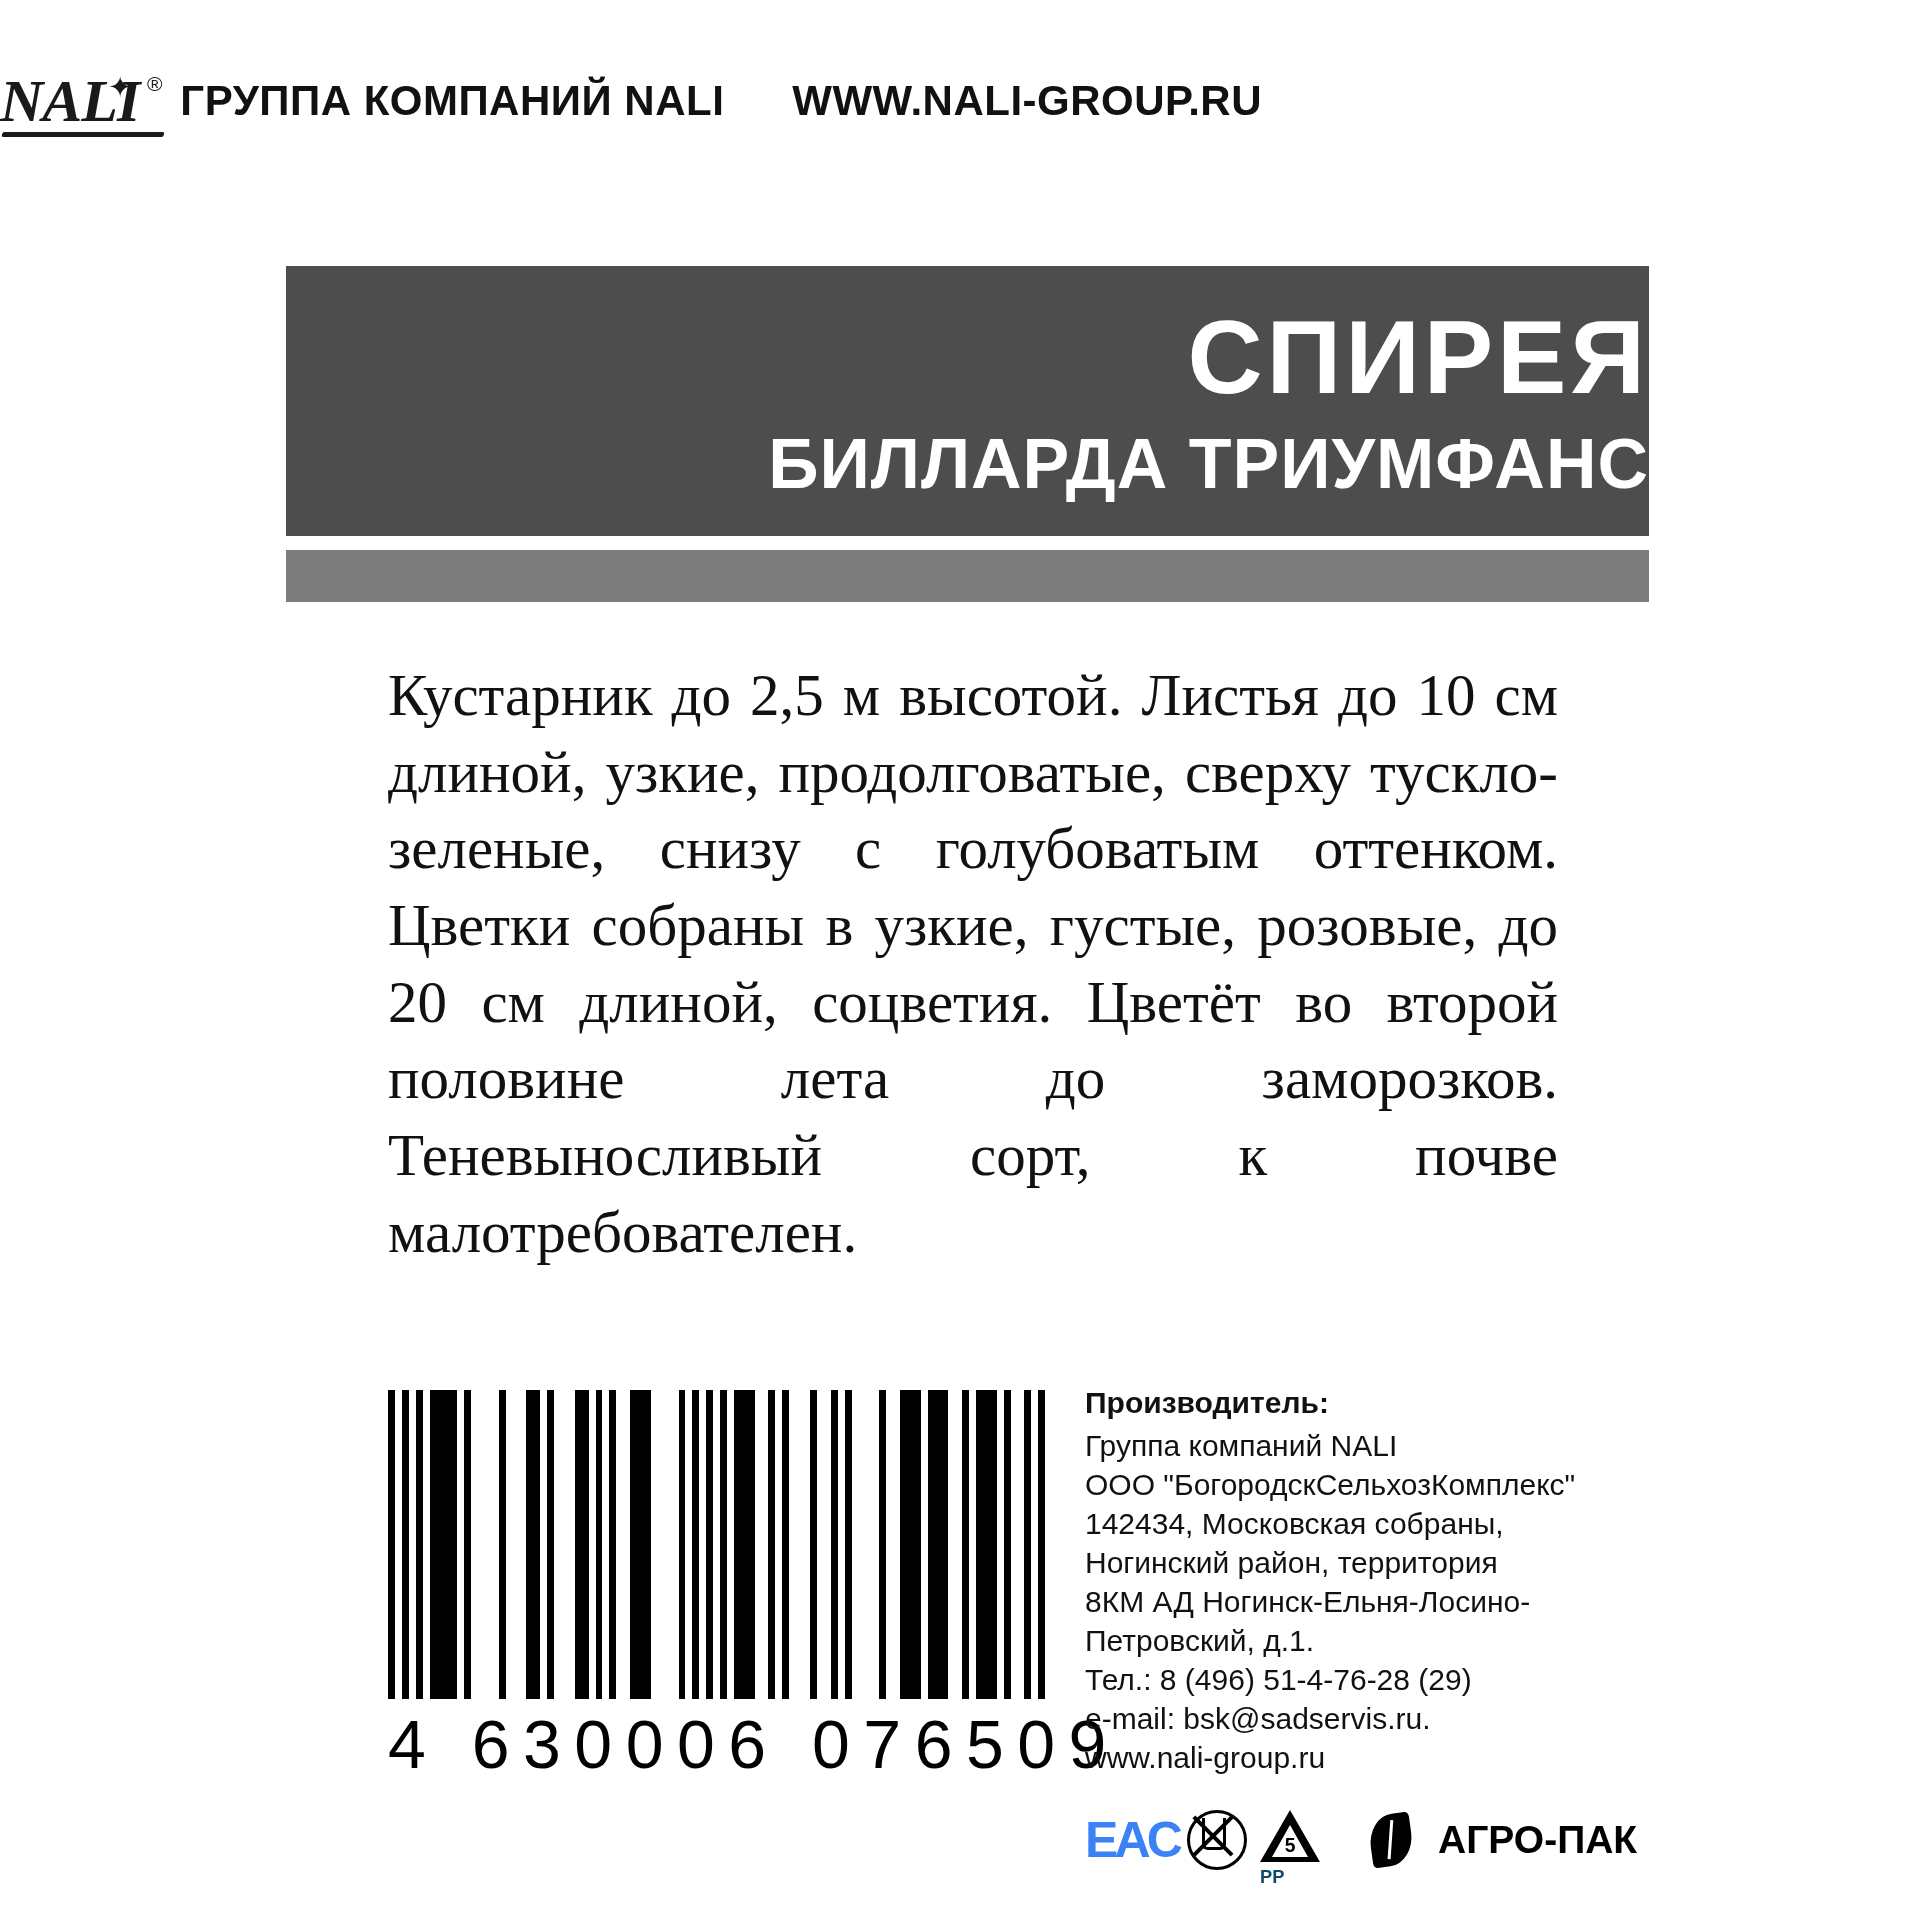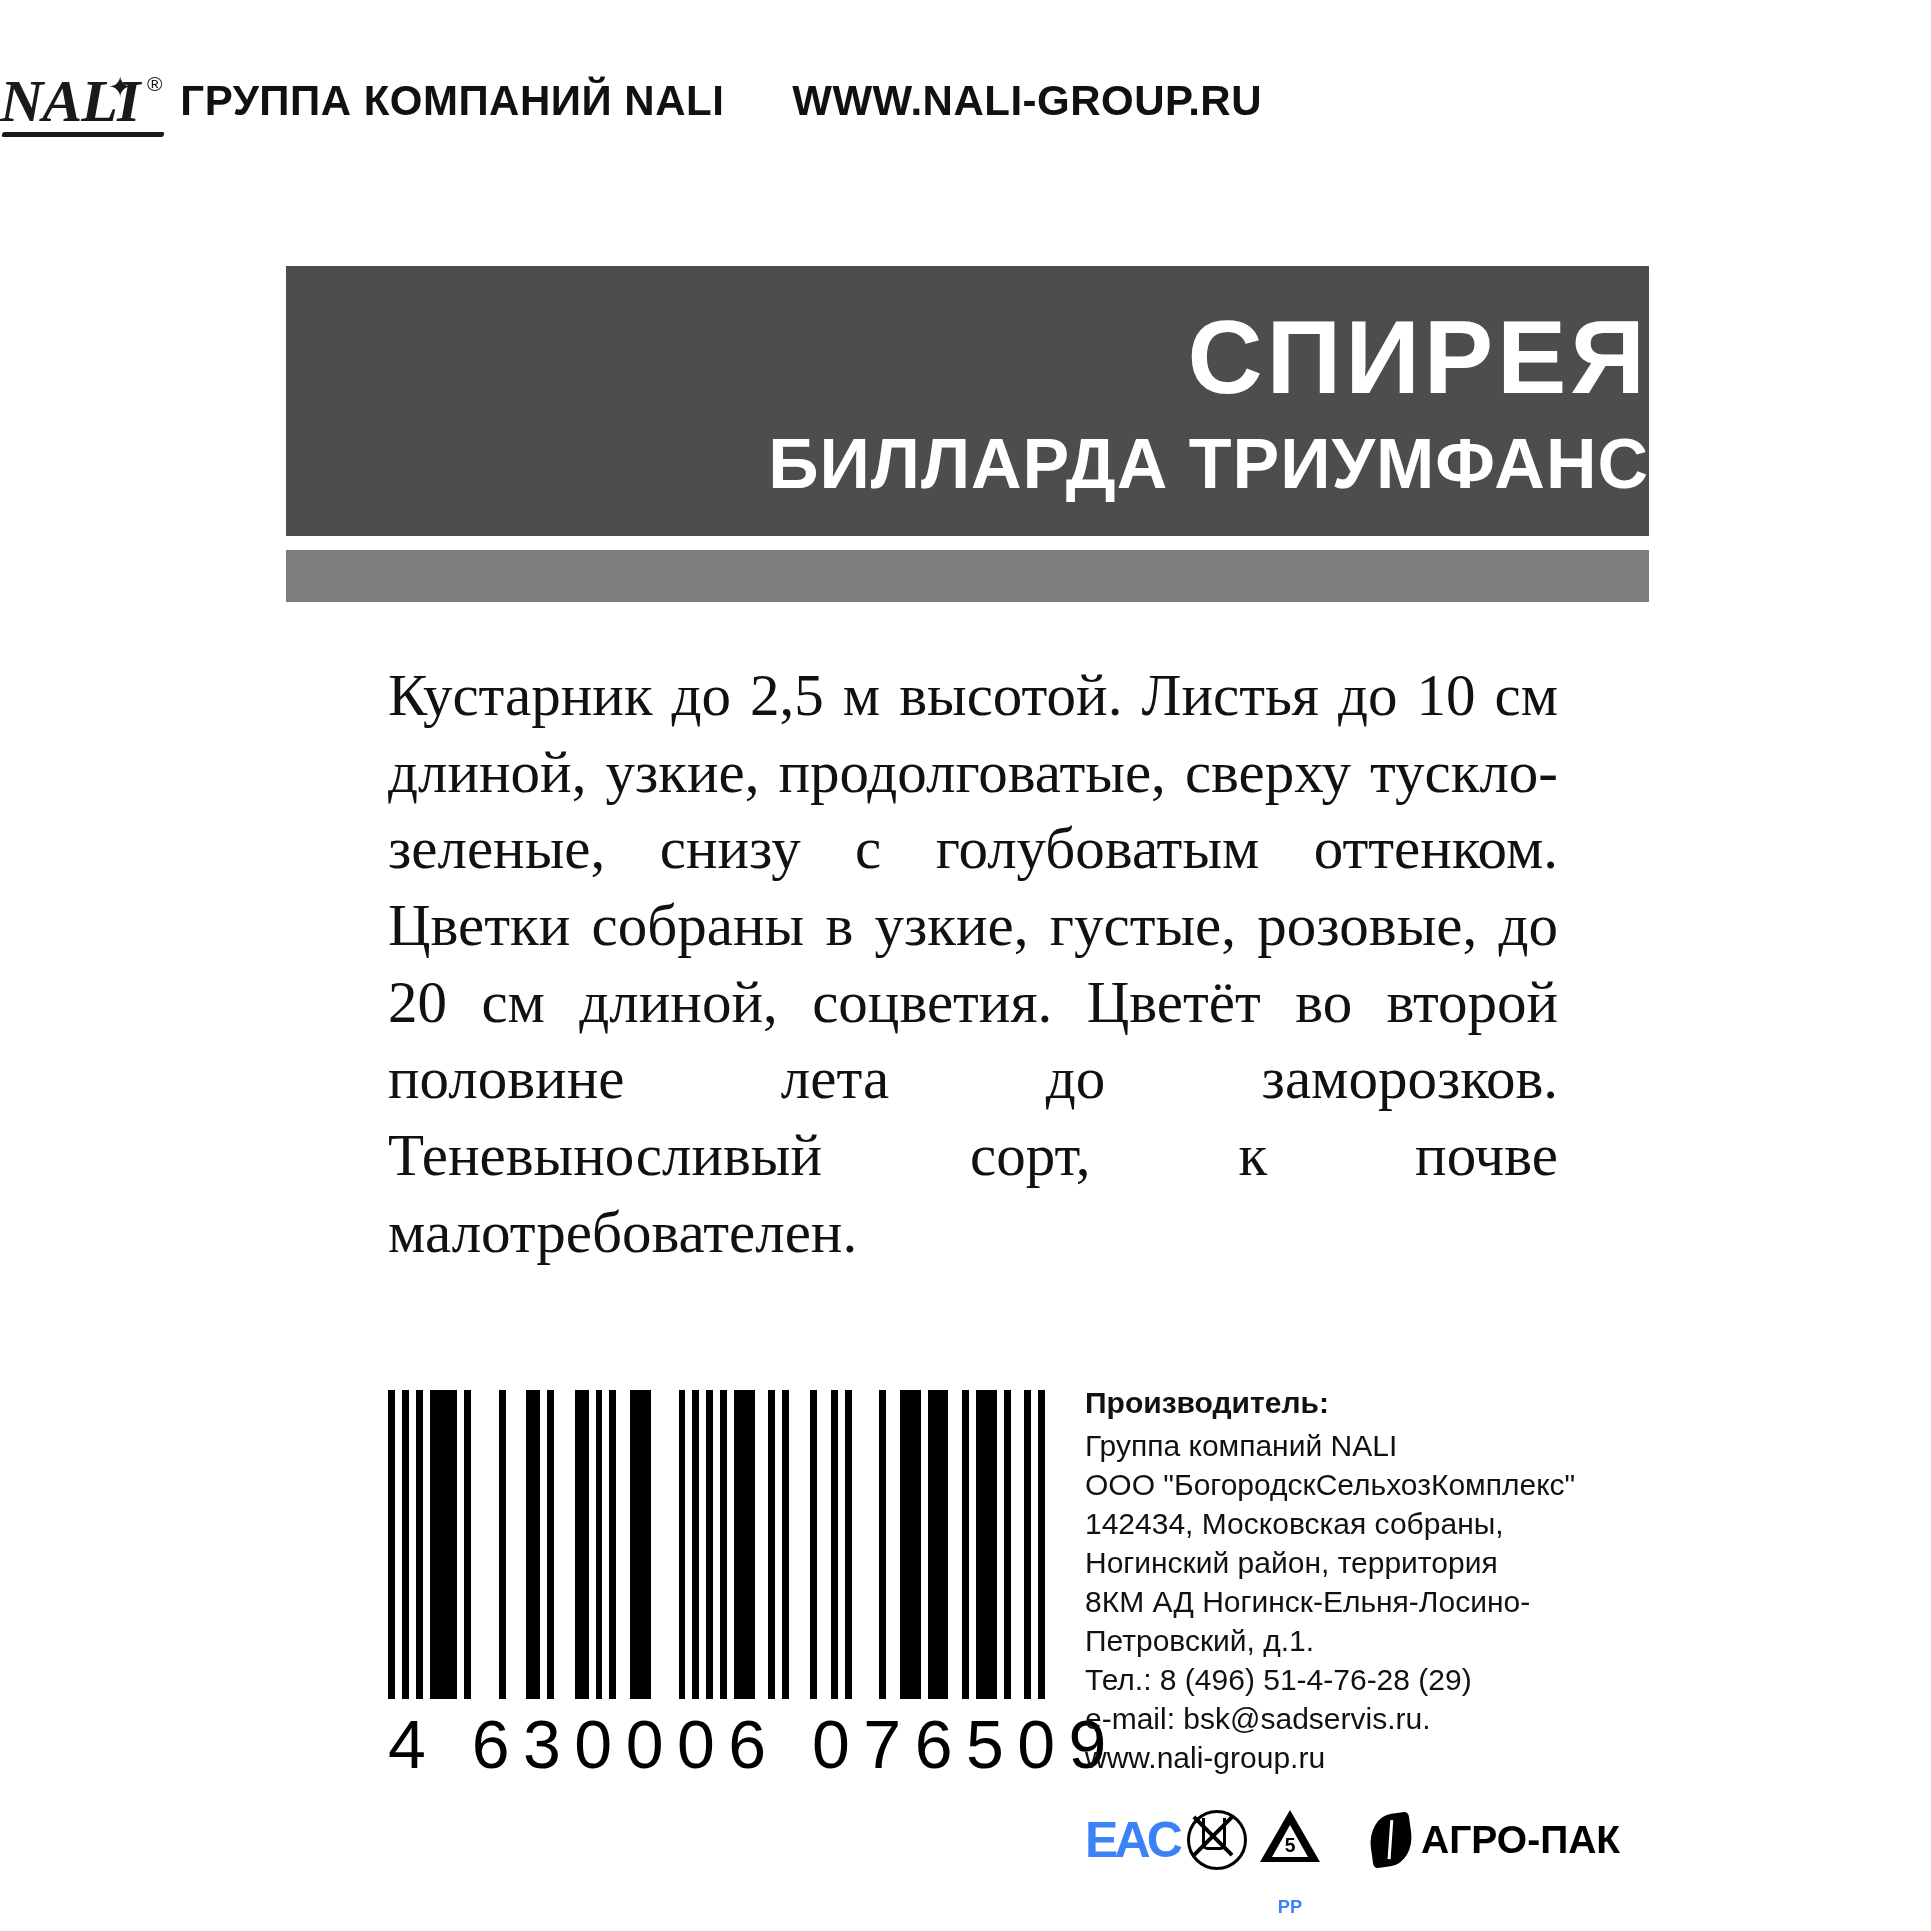--- a/index.html
+++ b/index.html
@@ -261,25 +261,23 @@
     width: 60px;
     text-align: center;
     font-size: 19.3px;
     font-weight: bold;
     color: #000;
   }
   .recycle .code {
     position: absolute;
     left: 0; top: 56px;
     width: 60px;
-    text-align: center;
     font-size: 18.3px;
     font-weight: bold;
-    color: #3b82f6;
-    margin-top: 30px;
+    color: #0c4a6e;
   }
   .agropak {
     margin-left: 50px;
     display: flex;
     align-items: center;
   }
   .agropak .leaf {
     width: 42px;
     height: 52px;
     background: #000;
@@ -291,21 +289,21 @@
     content: "";
     position: absolute;
     left: 19.3px;
     top: 5.8px;
     width: 2.9px;
     height: 39px;
     background: #fff;
     transform: rotate(12deg);
   }
   .agropak .ap-text {
-    margin-left: 9px;
+    margin-left: 26px;
     font-size: 39px;
     font-weight: bold;
     letter-spacing: 0px;
     color: #000;
   }
 </style>
 </head>
 <body>
 
 <div class="page">

